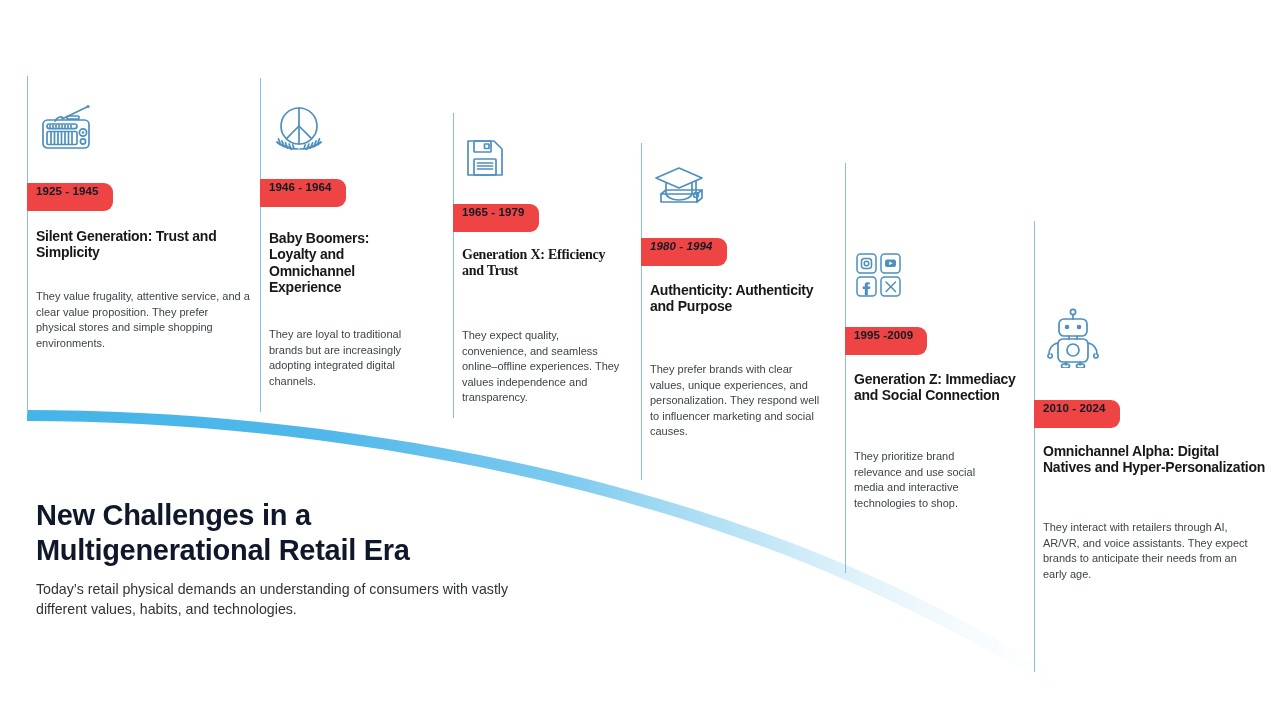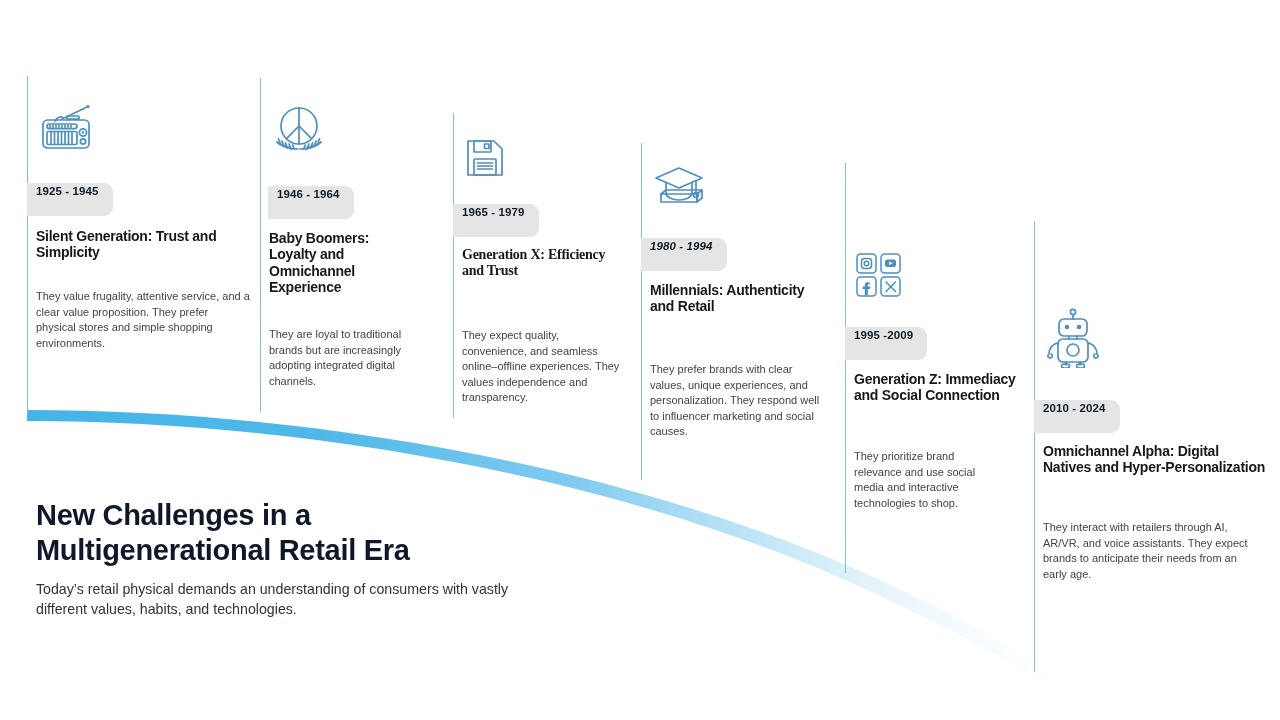--- a/index.html
+++ b/index.html
@@ -14,27 +14,27 @@
 
   .curve{position:absolute;left:0;top:0;width:1280px;height:720px;pointer-events:none;}
 
   .col{position:absolute;box-sizing:border-box;}
   .col .rule{
     position:absolute;left:0;top:0;width:1.4px;background:#8bbcd9;
   }
   .icon-wrap{position:absolute;left:11px;}
   .badge{
     position:absolute;left:0;
-    height:33px;line-height:17px;
-    background:#e5e5e5;
+    height:18px;line-height:17px;
+    background:#ef4444;
     color:#0e1b26;
     font-size:11.5px;
     font-weight:bold;
     letter-spacing:.1px;
-    padding:0 14px 0 9px;
+    padding:0 14px 10px 9px;
     border-radius:0 9px 9px 0;
     white-space:nowrap;
   }
   .title{
     position:absolute;left:9px;
     font-size:14px;
     font-weight:bold;
     line-height:1.17;
     color:#17181a;
     letter-spacing:-0.25px;
@@ -136,21 +136,21 @@
         <line x1="28" y1="22" x2="40.5" y2="34.6"></line>
         <path d="M27 45 C20 45 12 43 6 38"></path>
         <path d="M29 45 C36 45 44 43 50 38"></path>
         <path d="M9 38.5 l-1.5 -3.6 M12.5 40.8 l-1.6 -3.8 M16 42.6 l-1.6 -3.9 M19.5 43.9 l-1.4 -3.9 M23 44.7 l-1.2 -3.9"></path>
         <path d="M47 38.5 l1.5 -3.6 M43.5 40.8 l1.6 -3.8 M40 42.6 l1.6 -3.9 M36.5 43.9 l1.4 -3.9 M33 44.7 l1.2 -3.9"></path>
         <path d="M9 40.5 l-2.6 -2.2 M12.8 42.6 l-2.7 -2.4 M16.6 44.2 l-2.6 -2.5 M20.4 45.3 l-2.4 -2.5"></path>
         <path d="M47 40.5 l2.6 -2.2 M43.2 42.6 l2.7 -2.4 M39.4 44.2 l2.6 -2.5 M35.6 45.3 l2.4 -2.5"></path>
       </svg>
     </div>
 
-    <div class="badge" style="top:108px;margin-left:8px;">1946 - 1964</div>
+    <div class="badge" style="top:101px;">1946 - 1964</div>
     <div class="title" style="top:152px; width:150px;">Baby Boomers: Loyalty and Omnichannel Experience</div>
     <div class="body" style="top:249px; width:160px;">They are loyal to traditional brands but are increasingly adopting integrated digital channels.</div>
   </div>
 
   <div class="col" style="left:453px; top:113px; width:180px;">
     <div class="rule" style="height:305px;"></div>
 
     <div class="icon-wrap" style="top:24px;">
       <svg class="gicon" width="42" height="42" viewBox="0 0 42 42" fill="none" stroke="#4d8fbf" stroke-width="1.7" stroke-linecap="round" stroke-linejoin="round">
         <path d="M4 4 h26 l8 8 v26 a0 0 0 0 1 0 0 h-34 a0 0 0 0 1 0 0 z" stroke-linejoin="round"></path>
@@ -177,21 +177,21 @@
         <path d="M14 19 v10 c0 4 6 7 13 7 s13-3 13-7 v-10"></path>
         <path d="M9 30 h36 v8 h-36 z"></path>
         <path d="M9 30 l5 -4 h36 l-5 4"></path>
         <path d="M45 30 v8 l5 -4 v-8"></path>
         <path d="M44 17 v12"></path>
         <circle cx="44" cy="31" r="2.4"></circle>
       </svg>
     </div>
 
     <div class="badge" style="top:95px;font-style:italic;">1980 - 1994</div>
-    <div class="title" style="top:139px; width:170px;">Millennials: Authenticity and Retail</div>
+    <div class="title" style="top:139px; width:170px;">Authenticity: Authenticity and Purpose</div>
     <div class="body" style="top:219px; width:178px;">They prefer brands with clear values, unique experiences, and personalization. They respond well to influencer marketing and social causes.</div>
   </div>
 
   <div class="col" style="left:845px; top:163px; width:185px;">
     <div class="rule" style="height:410px;"></div>
 
     <div class="icon-wrap" style="top:90px;">
       <svg class="gicon" width="48" height="46" viewBox="0 0 48 46" fill="none" stroke="#4d8fbf" stroke-width="1.5" stroke-linecap="round" stroke-linejoin="round">
 
         <rect x="1" y="1" width="19" height="19" rx="3.5"></rect>

